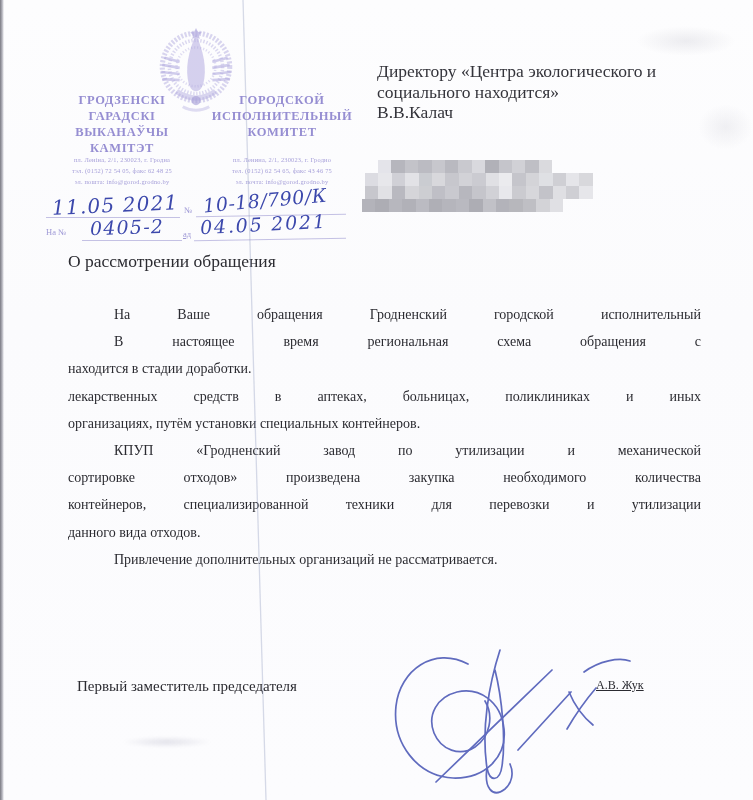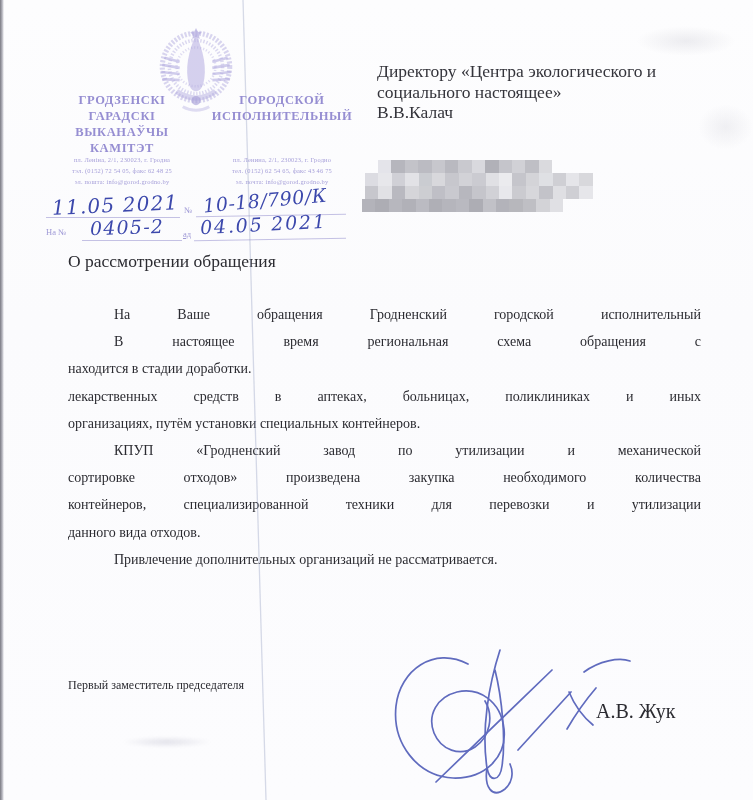--- a/index.html
+++ b/index.html
@@ -58,22 +58,22 @@
 
   
   .subject{position:absolute;left:68px;top:251px;font-size:17.5px;color:#2b2b31;}
   .body-text{position:absolute;left:68px;top:301px;width:633px;font-size:14px;
     line-height:27.2px;color:#2b2b31;}
   .bline{text-align:justify;text-align-last:justify;text-justify:inter-word;white-space:normal;}
   .bline.first{padding-left:46px;}
   .bline.last{text-align-last:left;}
 
   
-  .sig-position{position:absolute;left:68px;top:678px;font-size:12px;color:#2b2b31;text-align:center;}
-  .sig-name{position:absolute;left:596px;top:700px;font-size:20px;color:#2b2b31;}
+  .sig-position{position:absolute;left:77px;top:678px;font-size:15px;color:#2b2b31;text-align:center;}
+  .sig-name{position:absolute;left:596px;top:678px;font-size:12px;color:#2b2b31;text-decoration:underline;}
   .sig-svg{position:absolute;left:372px;top:630px;width:268px;height:172px;}
 </style>
 </head>
 <body>
 
 <div id="scan">
 
   <div class="scan-edge"></div>
   <div class="smudge s1"></div>
   <div class="smudge s2"></div>
@@ -98,20 +98,21 @@
 
   <div class="lh-title left">
       <div>ГРОДЗЕНСКІ</div>
       <div>ГАРАДСКІ</div>
       <div>ВЫКАНАЎЧЫ</div>
       <div>КАМІТЭТ</div>
     </div>
   <div class="lh-title right">
       <div>ГОРОДСКОЙ</div>
       <div>ИСПОЛНИТЕЛЬНЫЙ</div>
+      <div>КОМИТЕТ</div>
     </div>
   <div class="lh-addr left">
       <div>пл. Леніна, 2/1, 230023, г. Гродна</div>
       <div>тэл. (0152) 72 54 05, факс 62 48 25</div>
       <div>эл. пошта: info@gorod.grodno.by</div>
     </div>
   <div class="lh-addr right">
       <div>пл. Ленина, 2/1, 230023, г. Гродно</div>
       <div>тел. (0152) 62 54 65, факс 43 46 75</div>
       <div>эл. почта: info@gorod.grodno.by</div>
@@ -124,21 +125,21 @@
   <div class="hw f3">0405-2</div>
   <span class="lbl ad">ад</span>
   <div class="hw f4">04.05 2021</div>
   <div class="rule r1"></div>
   <div class="rule r2"></div>
   <div class="rule r3"></div>
   <div class="rule r4"></div>
 
   <div class="recipient">
       <div>Директору «Центра экологического и</div>
-      <div>социального настоящее»</div>
+      <div>социального находится»</div>
       <div>В.В.Калач</div>
     </div>
 
   <div class="mosaic">
       <div class="mcell" style="left: 378px; top: 160px; background: rgb(228, 228, 234);"></div>
       <div class="mcell" style="left: 391.4px; top: 160px; background: rgb(182, 182, 189);"></div>
       <div class="mcell" style="left: 404.8px; top: 160px; background: rgb(195, 195, 201);"></div>
       <div class="mcell" style="left: 418.2px; top: 160px; background: rgb(187, 187, 194);"></div>
       <div class="mcell" style="left: 431.6px; top: 160px; background: rgb(199, 199, 205);"></div>
       <div class="mcell" style="left: 445px; top: 160px; background: rgb(185, 185, 192);"></div>

